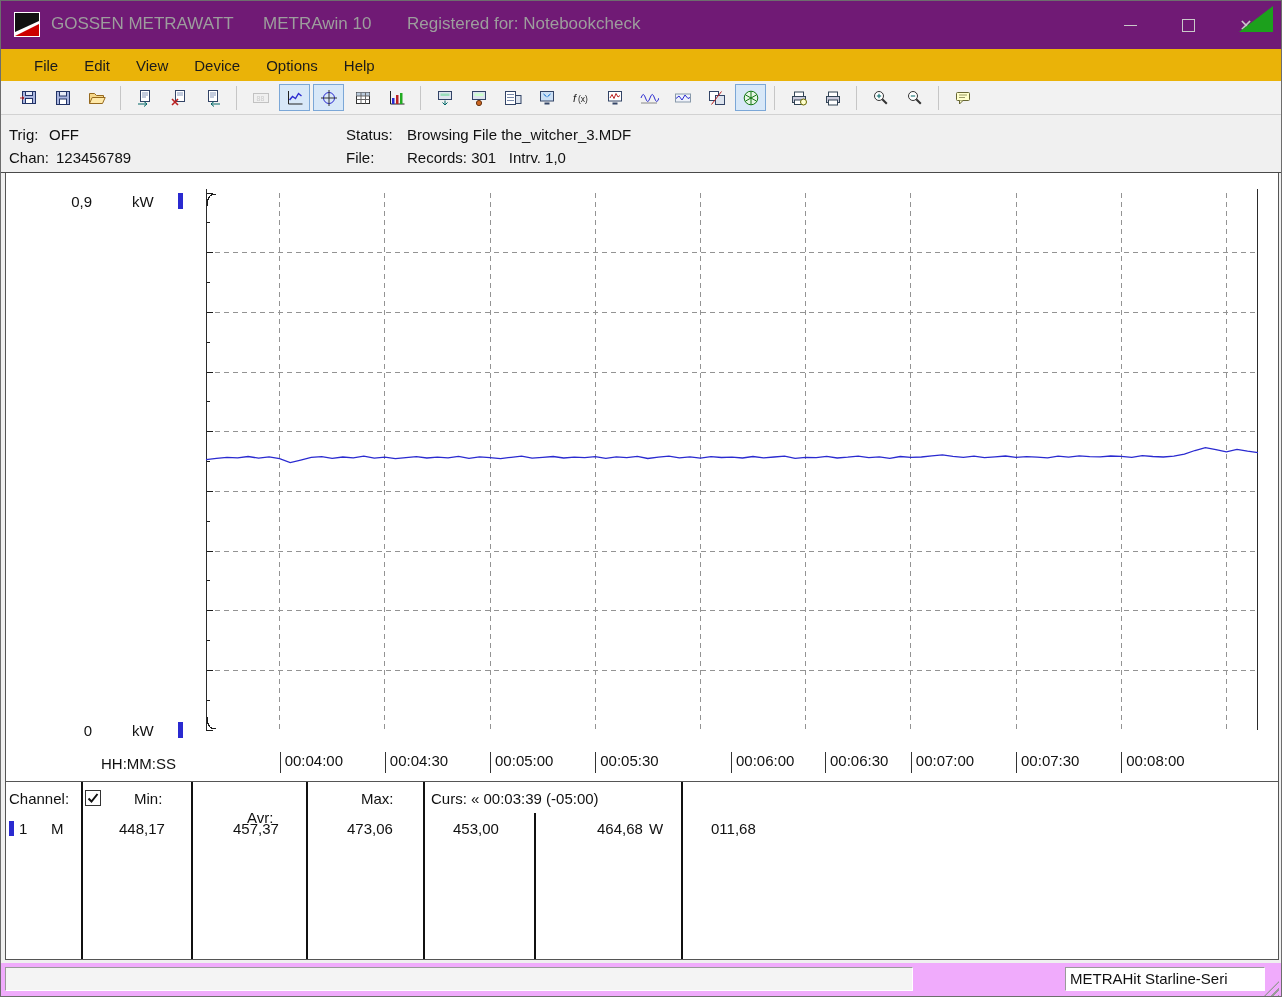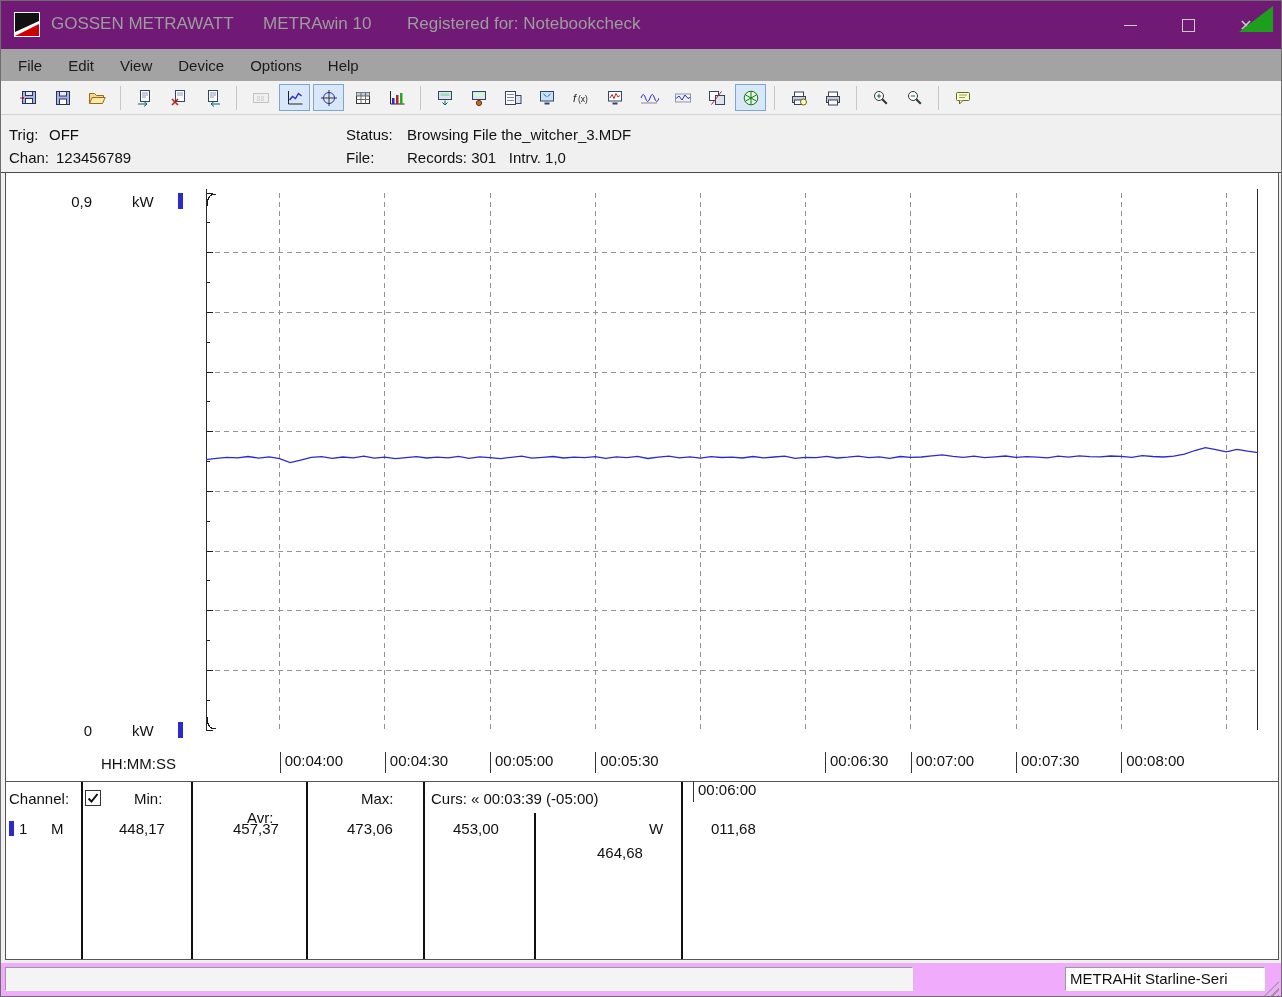--- a/index.html
+++ b/index.html
@@ -11,21 +11,21 @@
   .tb-brand{left:50px;}
   .tb-app{left:262px;}
   .tb-reg{left:406px;}
   .wbtn{position:absolute;top:0;width:46px;height:48px;display:flex;align-items:center;justify-content:center;color:#c9c9c9;font-size:16px;cursor:default;background:transparent;border:0;}
   .wbtn-min{right:128px;}
   .wbtn-max{right:70px;}
   .wbtn-close{right:12px;}
   .min-glyph{display:block;width:13px;height:1px;background:#c9c9c9;}
   .max-glyph{display:block;width:11px;height:11px;border:1px solid #c9c9c9;}
   
-  .menubar{position:absolute;left:0;top:48px;width:100%;height:32px;background:#a3a3a3;display:flex;align-items:center;padding-left:4px;box-sizing:border-box;text-align:right;}
+  .menubar{position:absolute;left:0;top:48px;width:100%;height:32px;background:#eab308;display:flex;align-items:center;padding-left:20px;box-sizing:border-box;text-align:right;}
   .menu-item{font-size:15px;color:#1b1b1b;padding:4px 13px;cursor:default;}
   
   .toolbar{position:absolute;left:0;top:80px;width:100%;height:34px;background:#f2f2f2;border-bottom:1px solid #d2d2d2;display:flex;align-items:center;padding-left:12px;box-sizing:border-box;gap:3px;}
   .tbtn{width:31px;height:27px;display:flex;align-items:center;justify-content:center;background:transparent;border:1px solid transparent;padding:0;cursor:default;}
   .tbtn.active{background:#d8e8f8;border:1px solid #7ba7d7;}
   .tbtn.disabled{filter:grayscale(1) opacity(.45);}
   .tsep{width:1px;height:24px;background:#c6c6c6;margin:0 5px;}
   .corner-triangle{position:absolute;right:8px;top:5px;width:0;height:0;border-left:34px solid transparent;border-bottom:26px solid #1ca01c;}
   
   .statuspanel{position:absolute;left:0;top:115px;width:100%;height:57px;background:#f0f0f0;border-bottom:1px solid #4a4a4a;box-sizing:border-box;font-size:15px;color:#111;}
@@ -340,21 +340,21 @@
       <line class="cursorline" x1="1051.5" y1="-4" x2="1051.5" y2="537"></line>
       <path d="M 10 1 Q 1 1 1 13" class="axis" fill="none"></path>
       <path d="M 10 536 Q 1 536 1 524" class="axis" fill="none"></path>
       <polyline points="0.0,266.7 10.5,265.4 21.0,264.3 31.6,264.9 42.1,263.5 52.6,265.2 63.1,263.8 73.6,265.6 84.2,269.6 94.7,267.1 105.2,264.4 115.7,263.7 126.2,265.3 136.8,264.0 147.3,264.8 157.8,263.2 168.3,265.1 178.8,264.1 189.4,265.6 199.9,264.6 210.4,263.6 220.9,265.0 231.4,264.1 242.0,264.9 252.5,263.4 263.0,265.4 273.5,263.8 284.0,264.7 294.6,265.7 305.1,264.3 315.6,263.2 326.1,265.2 336.6,264.4 347.2,263.5 357.7,265.0 368.2,264.2 378.7,264.6 389.2,263.7 399.8,265.3 410.3,263.9 420.8,264.7 431.3,263.4 441.8,265.5 452.4,264.1 462.9,263.1 473.4,264.8 483.9,263.8 494.4,265.2 505.0,263.6 515.5,264.5 526.0,264.1 536.5,265.0 547.0,263.5 557.6,264.9 568.1,264.0 578.6,263.2 589.1,265.3 599.6,264.3 610.2,264.6 620.7,263.3 631.2,265.0 641.7,264.2 652.2,263.1 662.8,264.7 673.3,263.8 683.8,265.4 694.3,263.5 704.8,264.4 715.4,264.0 725.9,262.9 736.4,261.8 746.9,263.4 757.4,264.3 768.0,263.2 778.5,264.7 789.0,263.9 799.5,263.0 810.0,264.4 820.6,263.7 831.1,264.1 841.6,264.8 852.1,263.2 862.6,264.1 873.2,262.8 883.7,263.6 894.2,263.8 904.7,263.0 915.2,263.4 925.8,264.3 936.3,262.7 946.8,263.5 957.3,264.0 967.8,263.1 978.4,261.2 988.9,257.5 999.4,254.7 1009.9,256.7 1020.4,258.8 1031.0,256.3 1041.5,258.2 1052.0,259.7" fill="none" stroke="#2a2ad0" stroke-width="1.3"></polyline>
     </svg>
   <div id="xticks">
       <div class="xtick" style="left: 278.64px;">00:04:00</div>
       <div class="xtick" style="left: 383.84px;">00:04:30</div>
       <div class="xtick" style="left: 489.04px;">00:05:00</div>
       <div class="xtick" style="left: 594.24px;">00:05:30</div>
-      <div class="xtick" style="left: 692px; margin-top: 29px;">00:06:00</div>
+      <div class="xtick" style="left: 730px;">00:06:00</div>
       <div class="xtick" style="left: 824px;">00:06:30</div>
       <div class="xtick" style="left: 909.84px;">00:07:00</div>
       <div class="xtick" style="left: 1015.04px;">00:07:30</div>
       <div class="xtick" style="left: 1120.24px;">00:08:00</div>
     </div>
 
   <div class="vline" style="left:80px;top:781px;height:177px;"></div>
   <div class="vline" style="left:190px;top:781px;height:177px;"></div>
   <div class="vline" style="left:305px;top:781px;height:177px;"></div>
   <div class="vline" style="left:422px;top:781px;height:177px;"></div>
@@ -373,21 +373,21 @@
   <span class="tbl-text" style="left:430px;top:789px;">Curs: « 00:03:39 (-05:00)</span>
 
   <div>
     <div class="chan-marker" style="left:8px;top:820px;width:5px;height:15px;"></div>
     <span class="tbl-text" style="left:18px;top:819px;">1</span>
     <span class="tbl-text" style="left:50px;top:819px;">M</span>
     <span class="tbl-text" style="left:118px;top:819px;">448,17</span>
     <span class="tbl-text" style="left:232px;top:819px;">457,37</span>
     <span class="tbl-text" style="left:346px;top:819px;">473,06</span>
     <span class="tbl-text" style="left:452px;top:819px;">453,00</span>
-    <span class="tbl-text" style="left:596px;top:819px;margin-top:24px;">464,68</span>
+    <span class="tbl-text" style="left:596px;top:819px;">464,68</span>
     <span class="tbl-text" style="left:648px;top:819px;">W</span>
     <span class="tbl-text" style="left:710px;top:819px;">011,68</span>
   </div>
 
   <div class="statusbar">
     <div class="sunken sb-left"></div>
     <div class="sunken sb-device">METRAHit Starline-Seri</div>
     <div class="grip"></div>
   </div>
 

